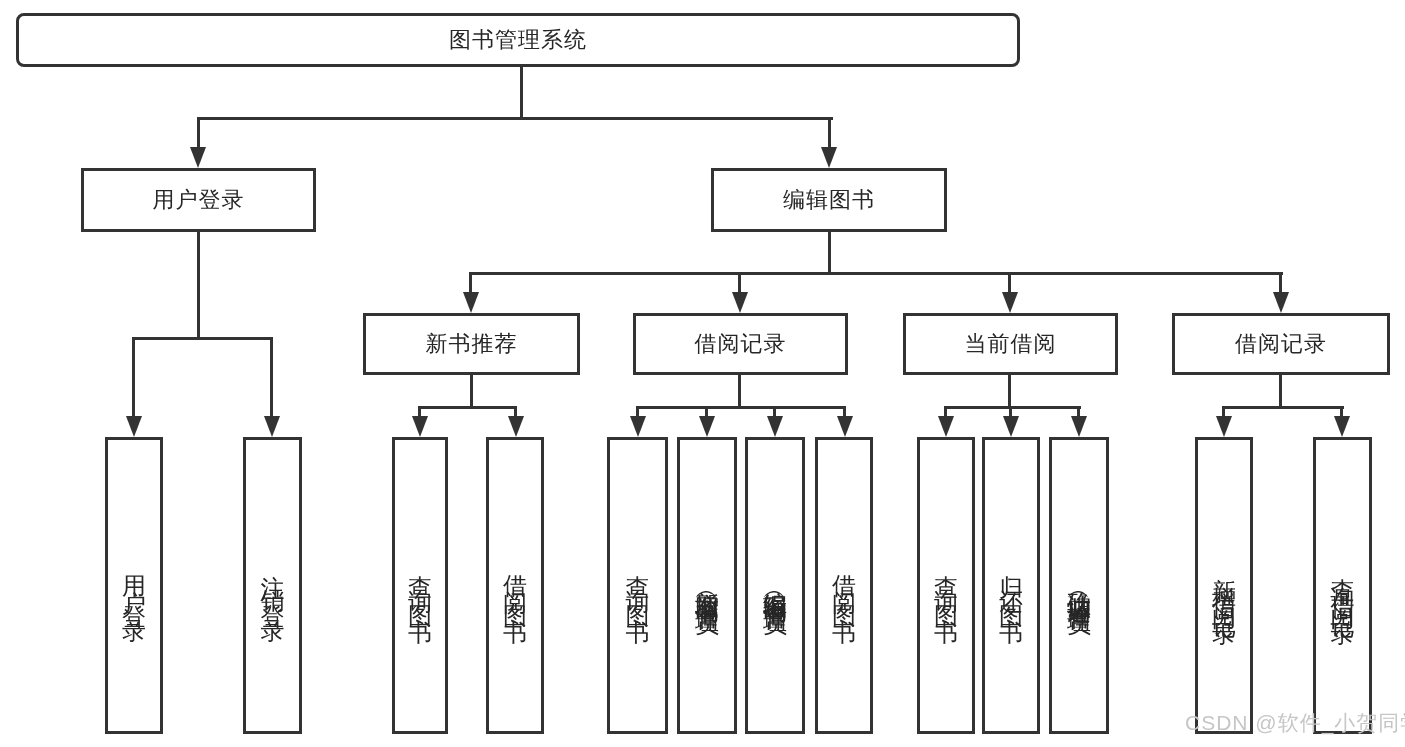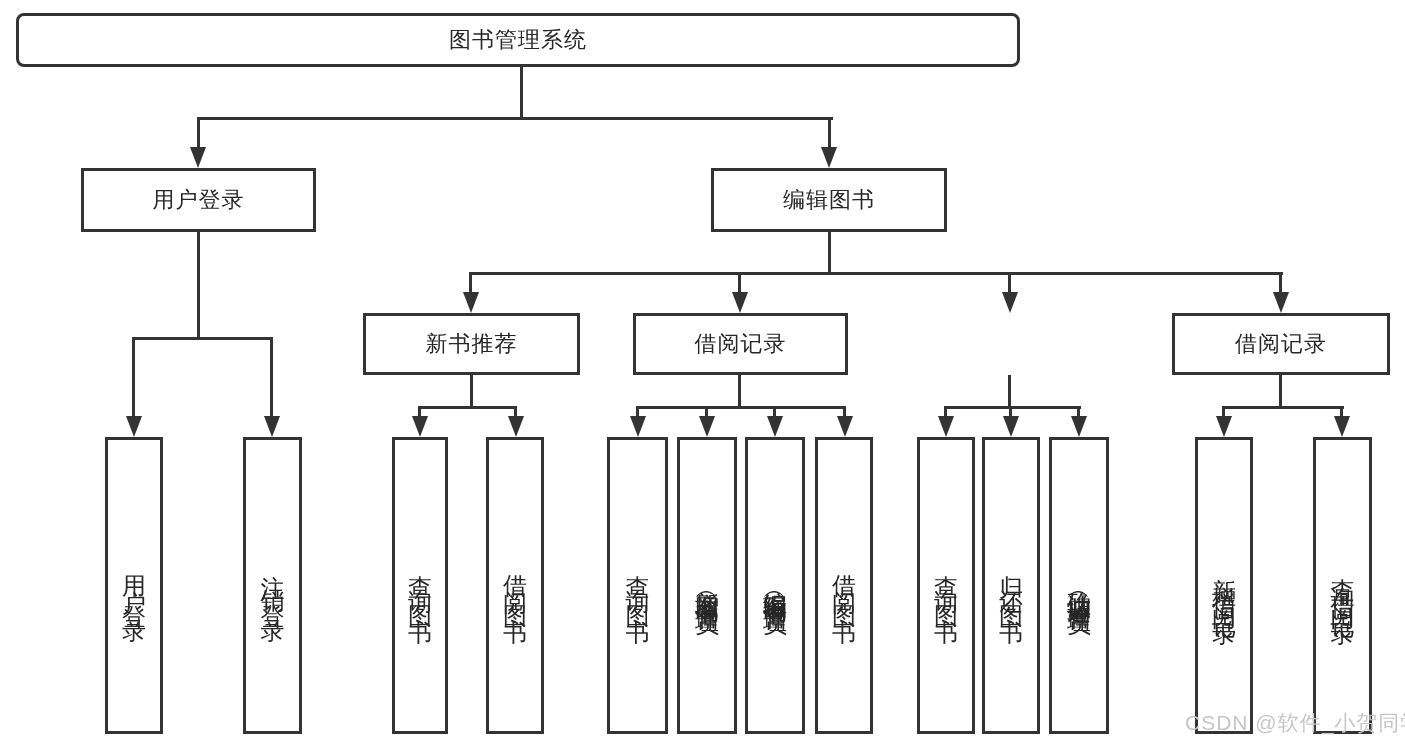--- a/index.html
+++ b/index.html
@@ -90,20 +90,23 @@
   <div class="arrow" style="left:1002px;top:292px;"></div>
   <div class="vline" style="left:1279px;top:272px;height:23px;"></div>
   <div class="arrow" style="left:1273px;top:292px;"></div>
 
   <div class="box hbox" style="left:363px;top:313px;width:217px;height:62px;">
     <span>新书推荐</span>
   </div>
   <div class="box hbox" style="left:633px;top:313px;width:215px;height:62px;">
     <span>借阅记录</span>
   </div>
+  <div class="box hbox" style="left:903px;top:313px;width:215px;height:62px;">
+    <span>当前借阅</span>
+  </div>
   <div class="box hbox" style="left:1172px;top:313px;width:218px;height:62px;">
     <span>借阅记录</span>
   </div>
 
   <div class="vline" style="left:470px;top:375px;height:34px;"></div>
   <div class="hline" style="left:418px;top:406px;width:99px;"></div>
   <div class="vline" style="left:418px;top:406px;height:13px;"></div>
   <div class="arrow" style="left:412px;top:416px;"></div>
   <div class="vline" style="left:514px;top:406px;height:13px;"></div>
   <div class="arrow" style="left:508px;top:416px;"></div>

